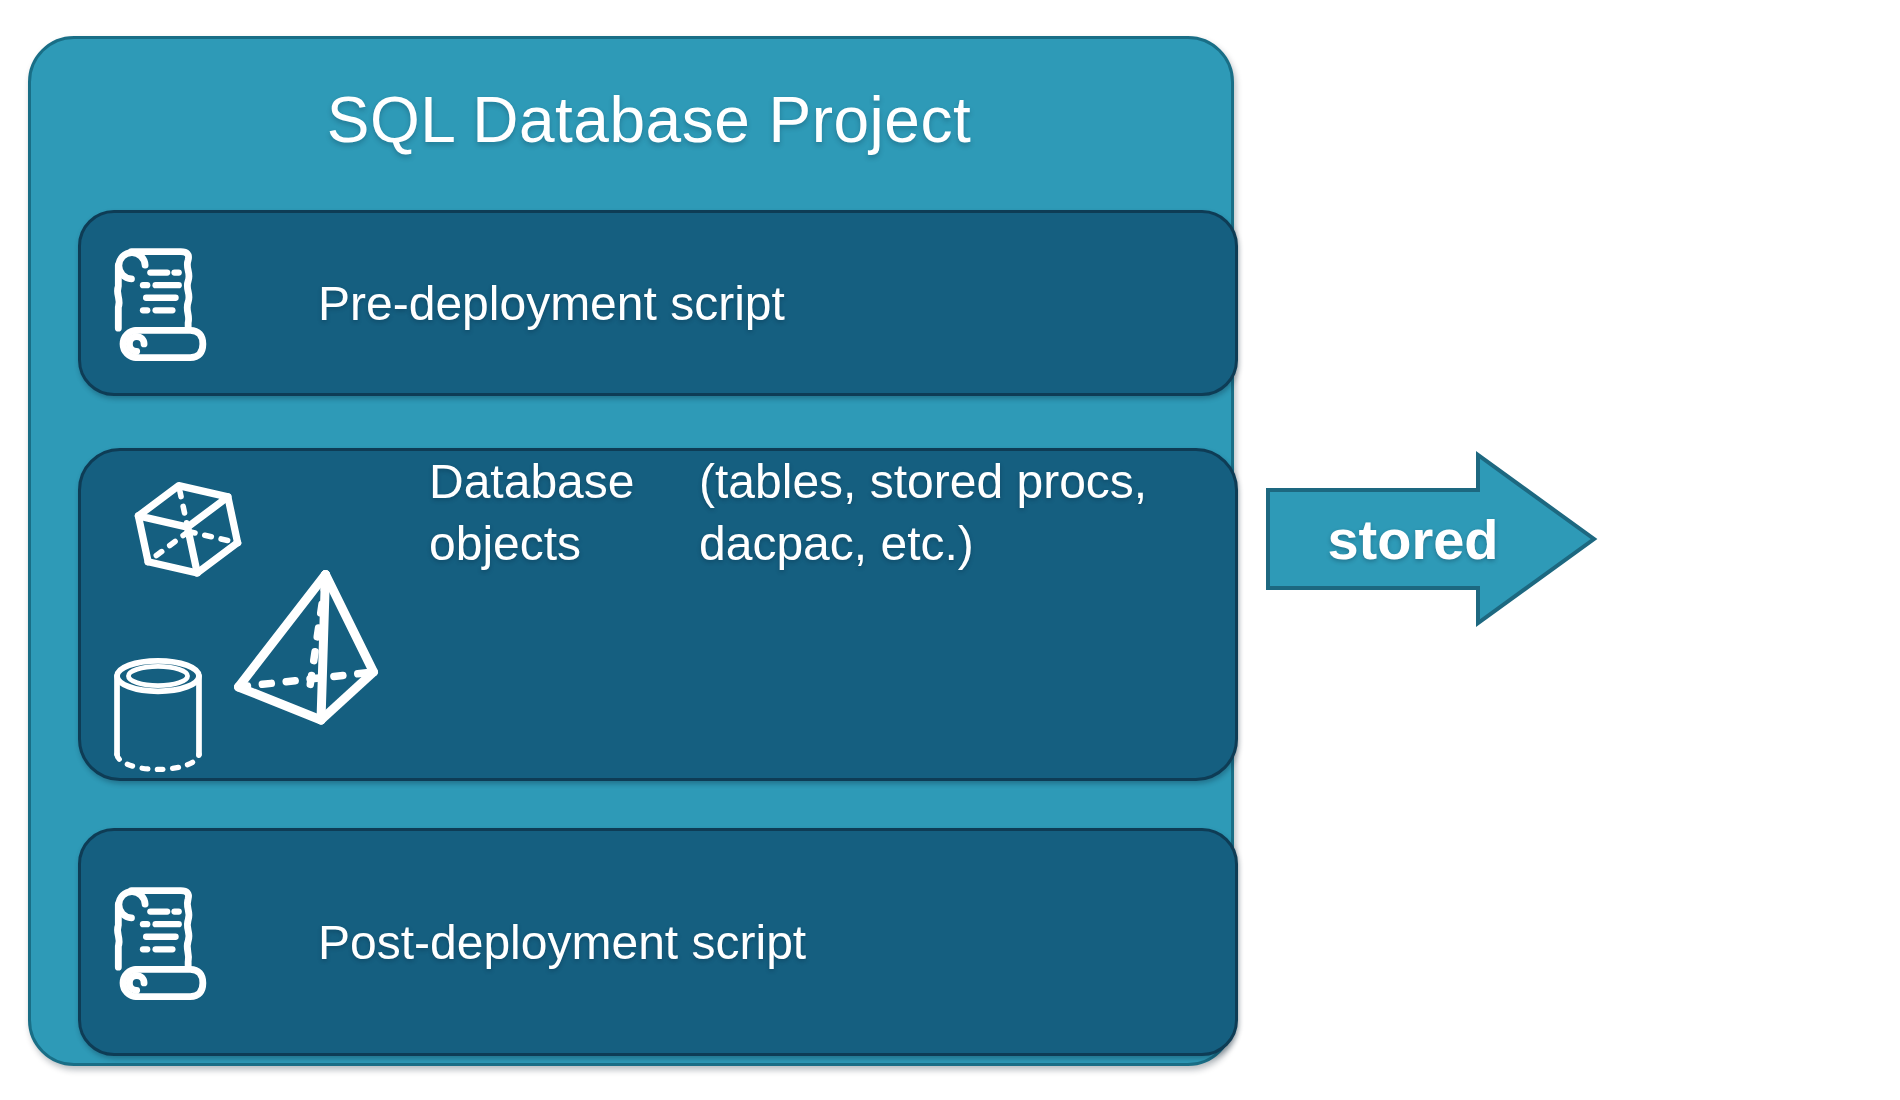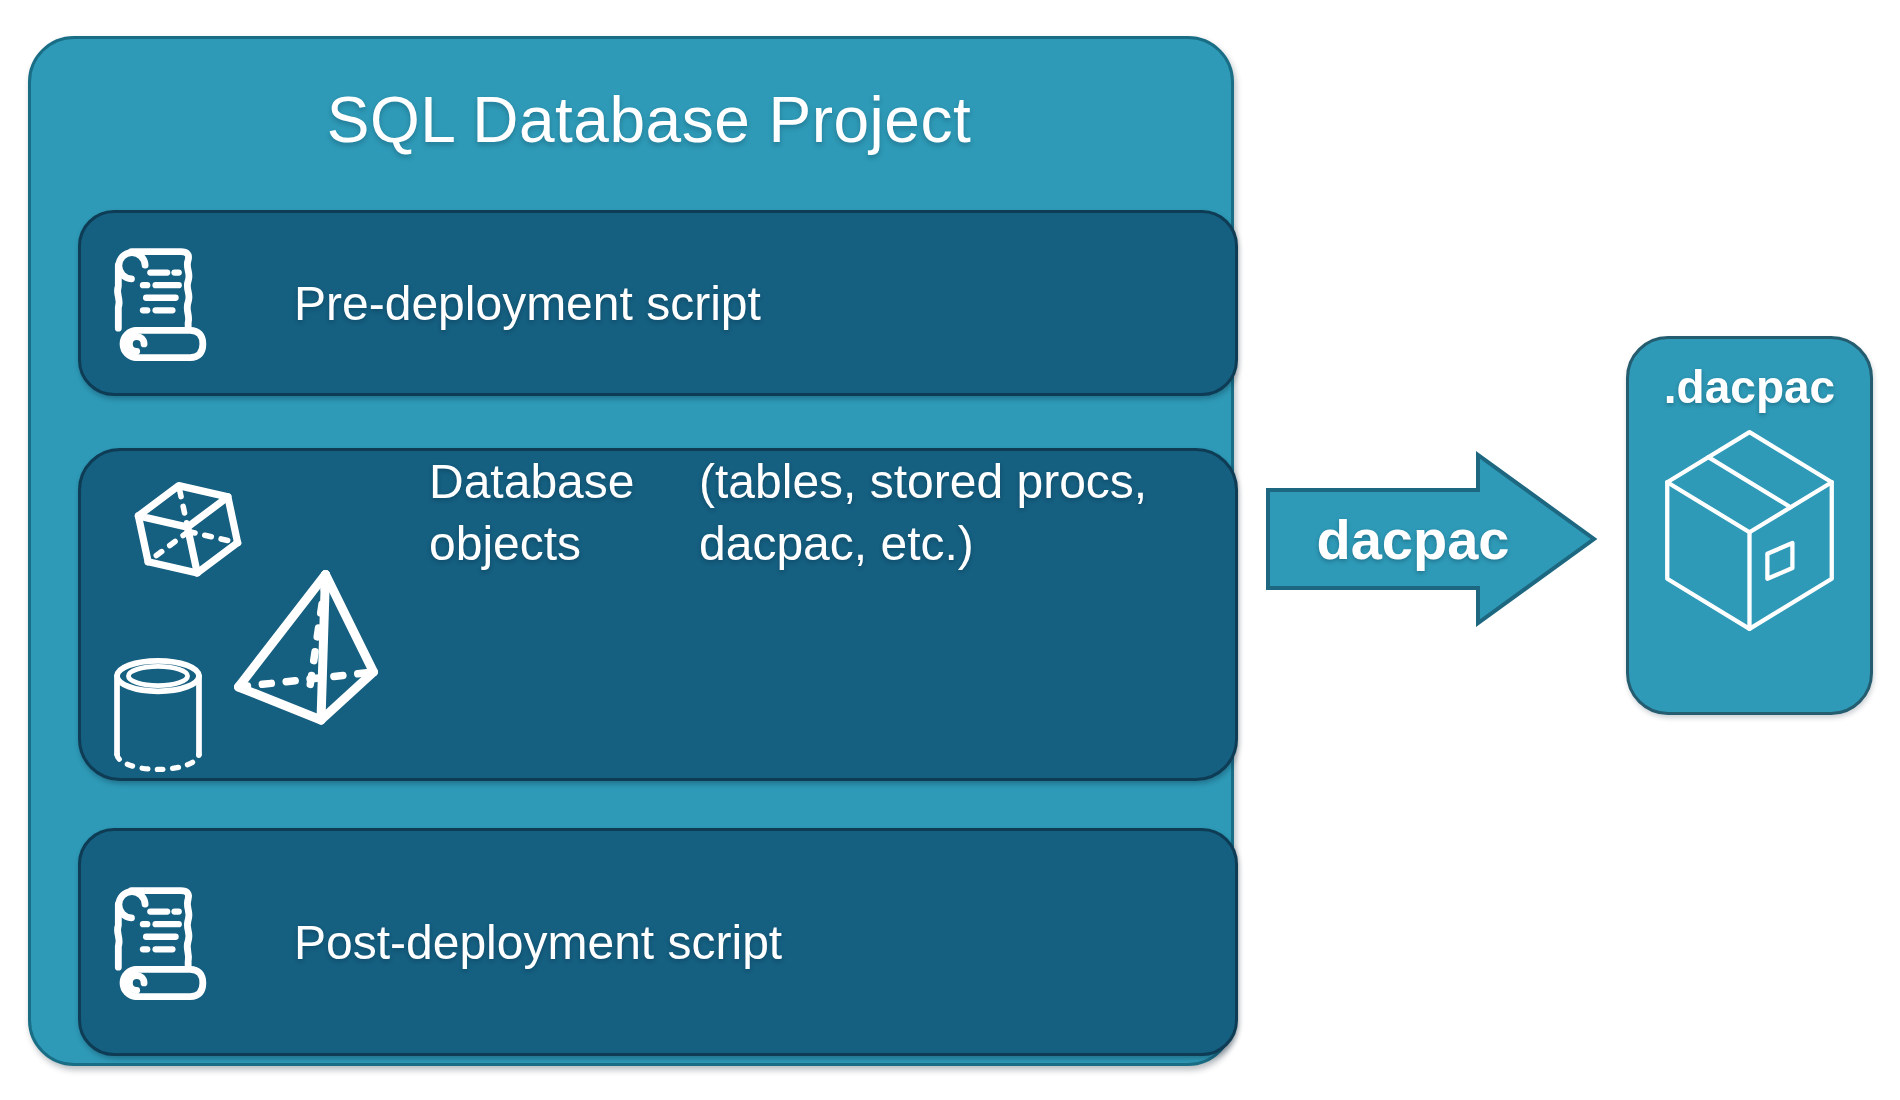--- a/index.html
+++ b/index.html
@@ -21,21 +21,21 @@
     letter-spacing:.5px;text-shadow:0 3px 5px rgba(0,30,50,.25);margin-left:18px;}
 
   .inner-box{position:absolute;left:47px;width:1160px;background:var(--inner-box-fill);
     border:3px solid var(--inner-box-stroke);border-radius:36px;box-sizing:border-box;
     box-shadow:1px 3px 5px rgba(5,30,50,.3);display:flex;align-items:center;}
   .box-pre{top:171px;height:186px;}
   .box-objects{top:409px;height:333px;border-radius:42px;}
   .box-post{top:789px;height:228px;}
 
   .scroll-wrap{margin-left:25px;flex:0 0 auto;display:flex;}
-  .inner-label{margin-left:72px;font-size:48px;text-shadow:0 2px 4px rgba(0,30,50,.3);}
+  .inner-label{margin-left:96px;font-size:48px;text-shadow:0 2px 4px rgba(0,30,50,.3);}
 
   .objects-text{position:absolute;left:348px;top:0;height:100%;display:flex;
     flex-direction:row;justify-content:center;font-size:48px;line-height:62px;
     text-shadow:0 2px 4px rgba(0,30,50,.3);}
 
   .obj-icon{position:absolute;}
   .obj-cube{left:52px;top:28px;transform:rotate(-12deg);}
   .obj-pyramid{left:150px;top:116px;}
   .obj-cylinder{left:28px;top:205px;}
 
@@ -161,30 +161,16 @@
           </g>
         </svg>
       </span>
       <span class="inner-label">Post-deployment script</span>
     </div>
   </div>
 
   <svg class="build-arrow-svg" width="334" height="176" viewBox="0 0 334 176">
     <polygon points="4,39 214,39 214,4 330,88 214,172 214,137 4,137"></polygon>
   </svg>
-  <div class="build-label">dacpac</div>
+  <div class="build-label">stored</div>
 
-  <div class="dacpac">
-    <div class="dacpac-label">.dacpac</div>
-    <span style="margin-top:14px;">
-      <svg width="179" height="211" viewBox="0 0 100 118">
-        <g class="icon-stroke" stroke-width="2.4">
-          <path d="M50 4 L96 32 L50 60 L4 32 Z"></path>
-          <path d="M27 18 L73 46"></path>
-          <path d="M4 32 V86 L50 114 V60"></path>
-          <path d="M96 32 V86 L50 114"></path>
-          <path d="M60 72 L74 66 V80 L60 86 Z"></path>
-        </g>
-      </svg>
-    </span>
-  </div>
 
 </div>
 
 </body></html>

